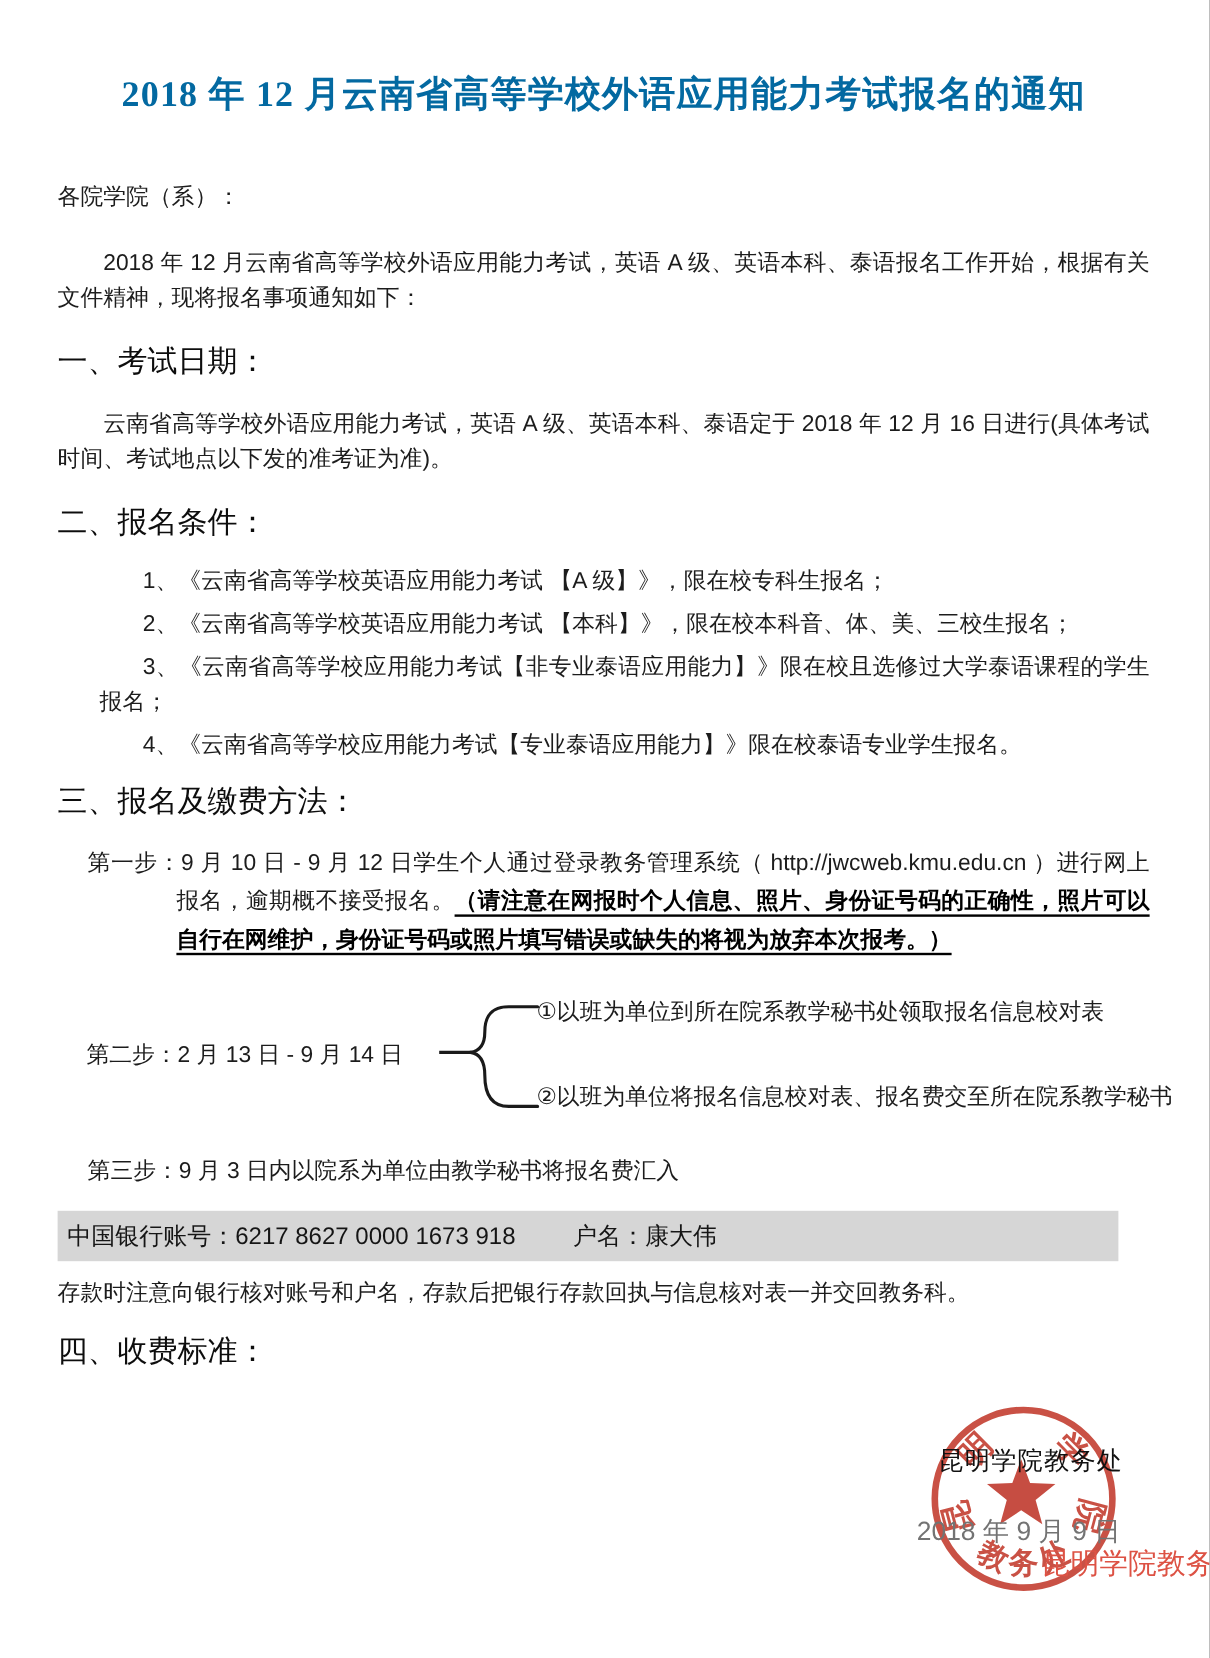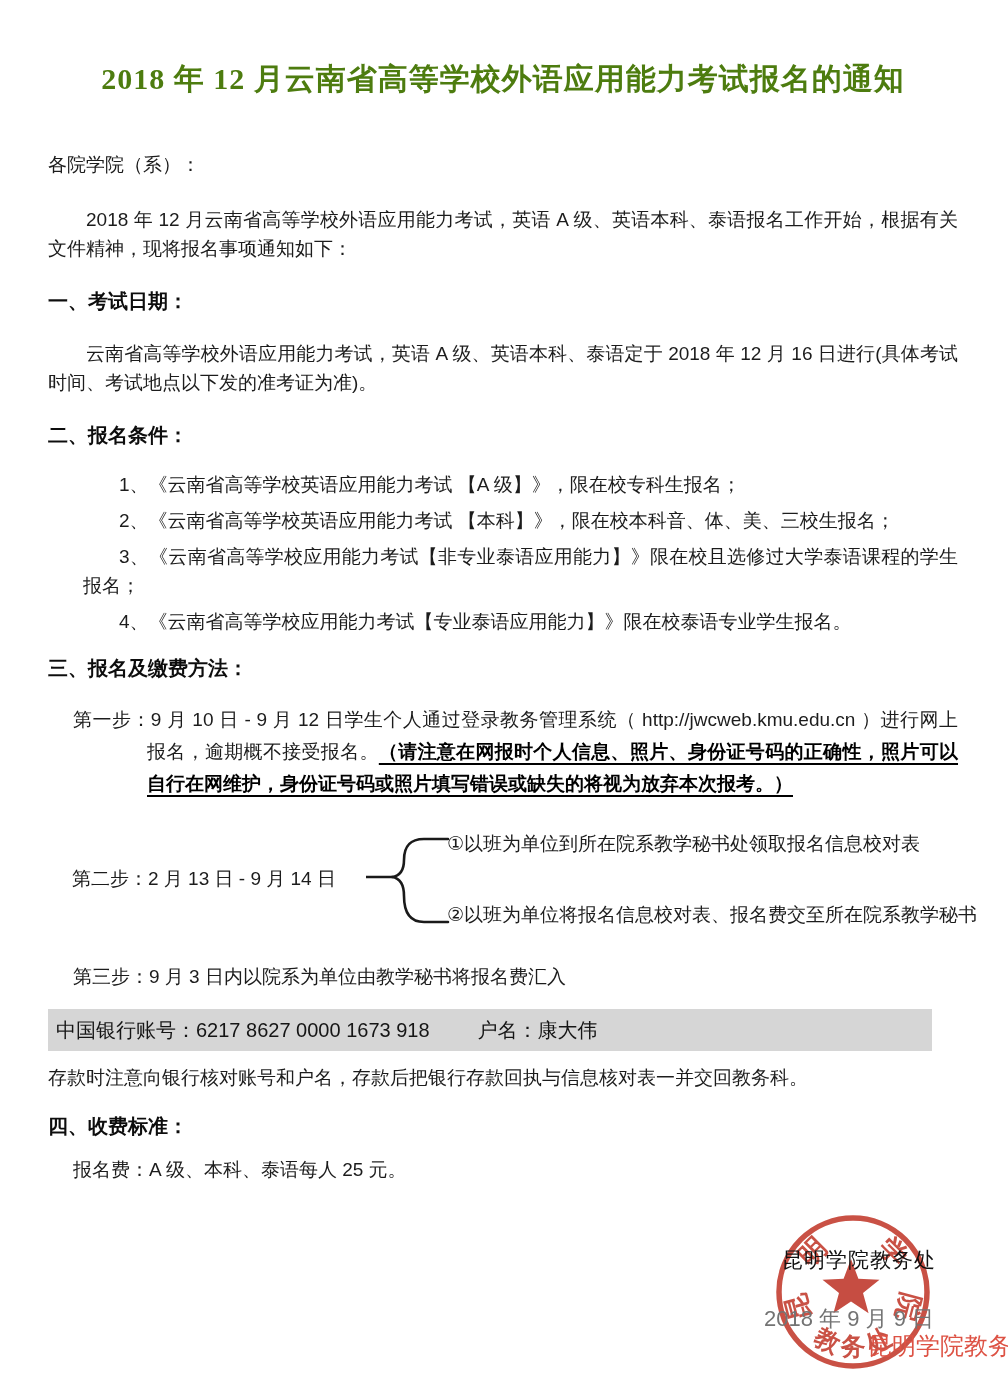--- a/index.html
+++ b/index.html
@@ -13,31 +13,31 @@
     color:#1c1c1c;
     box-sizing:border-box;
     padding:0 50px 0 48px;
   }
   .page *{margin:0;box-sizing:border-box;}
 
   h1.title{
     margin-top:54px;
     font-family:"Liberation Serif","DejaVu Serif",serif;
     font-size:30px;line-height:50px;
-    font-weight:700;text-align:center;color:#4d7c0f;
+    font-weight:700;text-align:center;color:#0369a1;
     letter-spacing:1px;
   }
   .salutation{margin-top:46px;font-size:19px;line-height:29px;}
   .para{font-size:19px;line-height:29px;text-align:justify;}
   .indent{text-indent:38px;}
   .intro{margin-top:26px;}
   .p-exam{margin-top:23px;}
 
   h2.sec{
-    font-size:20px;line-height:29px;font-weight:700;color:#0d0d0d;
+    font-size:25px;line-height:29px;font-weight:400;color:#0d0d0d;
   }
   .h-exam{margin-top:24px;}
   .h-req{margin-top:24px;}
   .h-proc{margin-top:18px;}
   .h-fee{margin-top:20px;}
 
   .req-list{margin-top:20px;}
   .req-item{
     font-size:19px;line-height:29px;text-align:justify;
     padding-left:35px;text-indent:36px;
@@ -125,21 +125,20 @@
   <p class="step3">第三步：9 月 3 日内以院系为单位由教学秘书将报名费汇入</p>
 
   <div class="bank-box">
     <span>中国银行账号：6217 8627 0000 1673 918</span>
     <span class="holder">户名：康大伟</span>
   </div>
 
   <p class="para note">存款时注意向银行核对账号和户名，存款后把银行存款回执与信息核对表一并交回教务科。</p>
 
   <h2 class="sec h-fee">四、收费标准：</h2>
-  <p class="fee">报名费：A 级、本科、泰语每人 25 元。</p>
 
   <div class="footer">
 
     <svg class="stamp-svg" width="158" height="158" viewBox="0 0 158 158">
       <circle cx="79" cy="79" r="74" fill="none" stroke="#c23a2c" stroke-width="5.5"></circle>
       <polygon points="77,46 84.4,65.8 105.5,66.7 89,79.9 94.6,100.3 77,88.6 59.4,100.3 65,79.9 48.5,66.7 69.6,65.8" fill="#bf3528"></polygon>
       <text class="seal-char" transform="translate(23.9,93.8) rotate(-105)" font-size="27" fill="#c23a2c" text-anchor="middle" dominant-baseline="central">昆</text>
       <text class="seal-char" transform="translate(38.7,38.7) rotate(-45)" font-size="27" fill="#c23a2c" text-anchor="middle" dominant-baseline="central">明</text>
       <text class="seal-char" transform="translate(119.3,38.7) rotate(45)" font-size="27" fill="#c23a2c" text-anchor="middle" dominant-baseline="central">学</text>
       <text class="seal-char" transform="translate(134.1,93.8) rotate(105)" font-size="27" fill="#c23a2c" text-anchor="middle" dominant-baseline="central">院</text>

